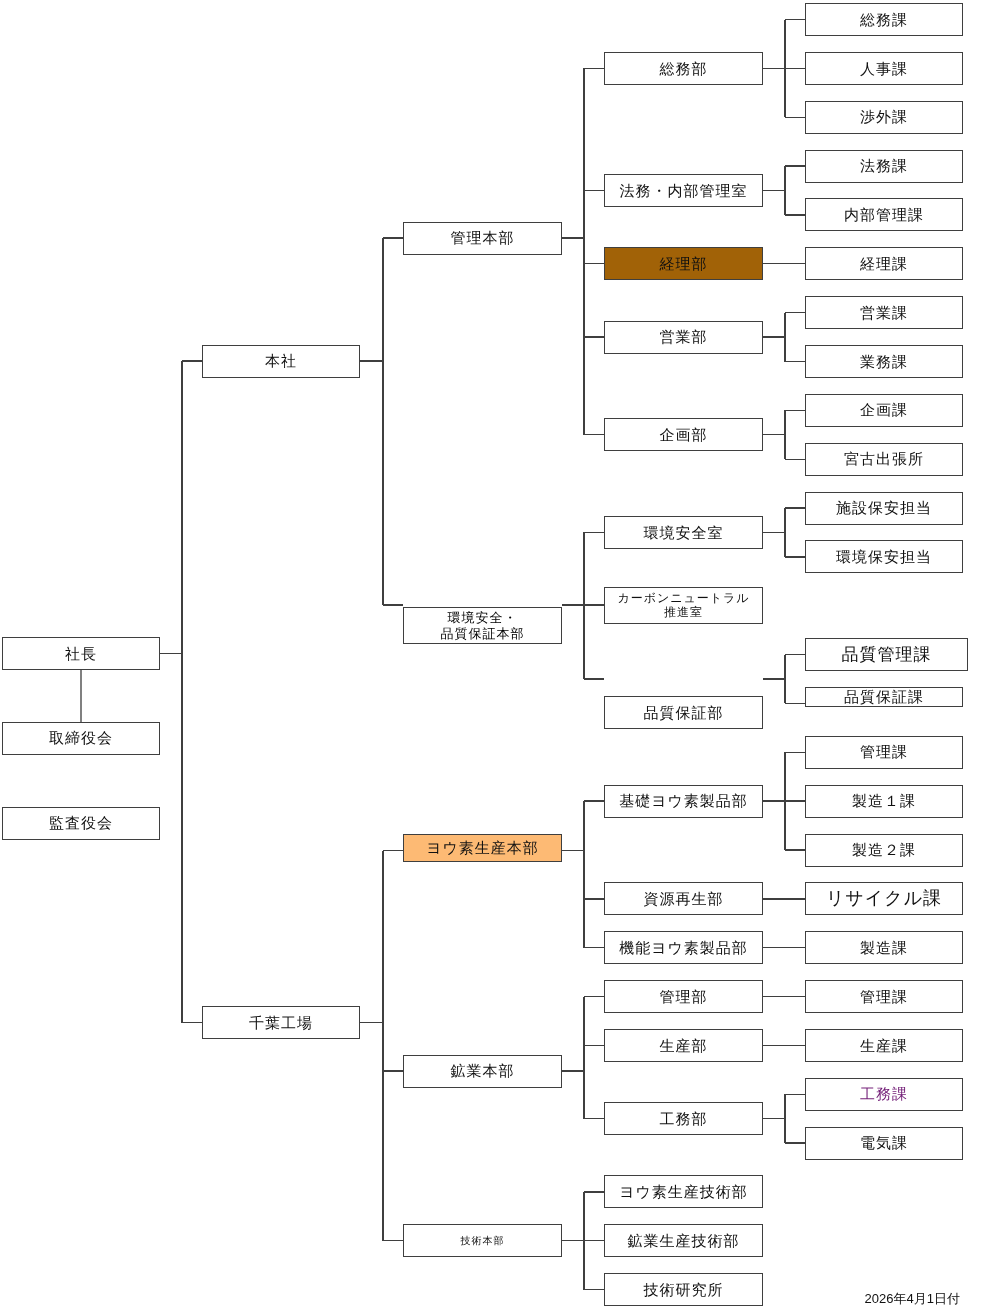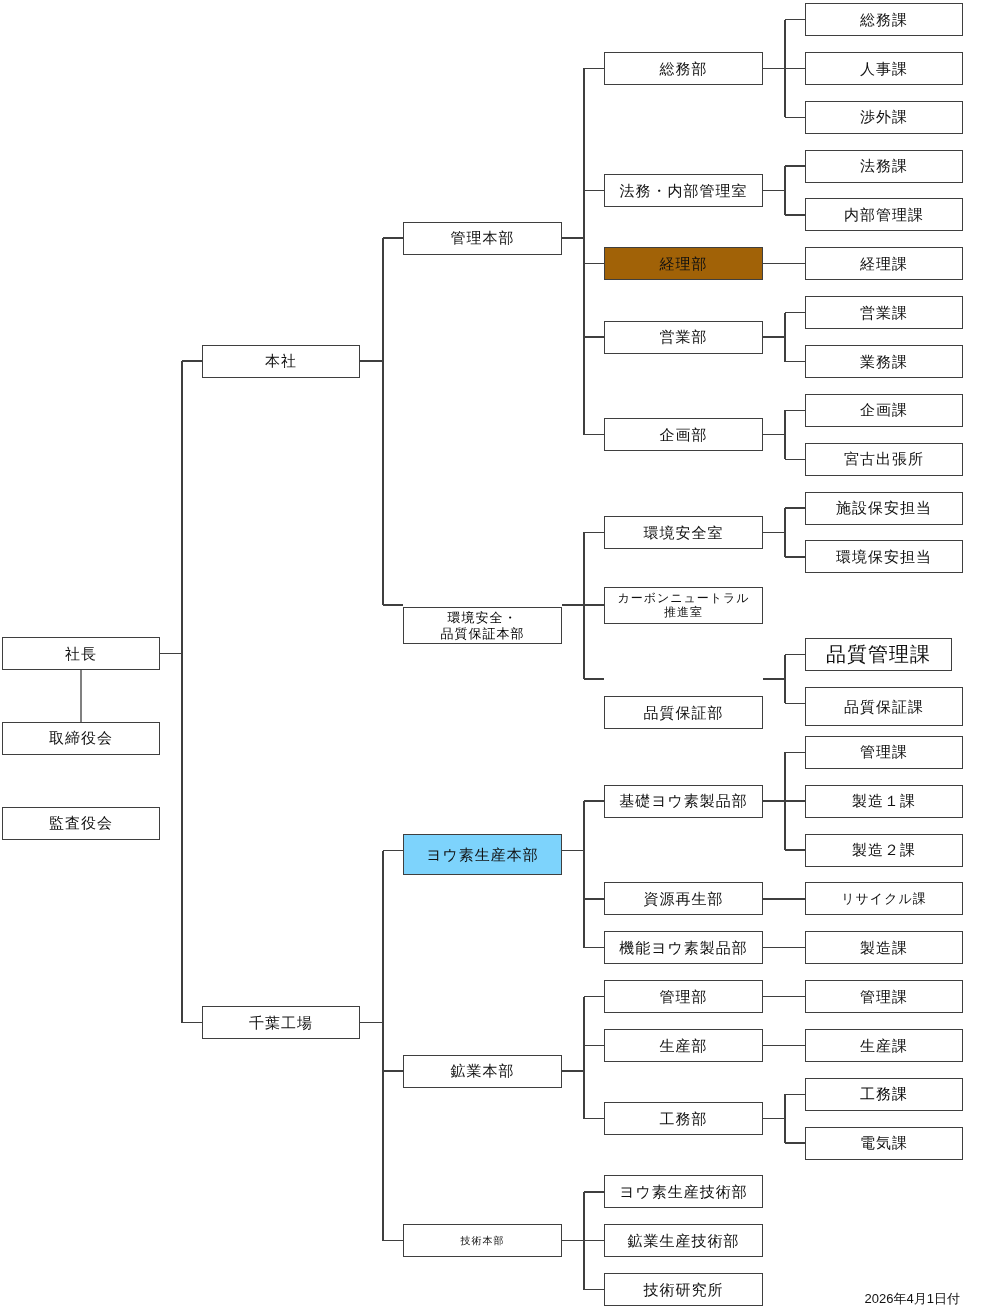--- a/index.html
+++ b/index.html
@@ -133,21 +133,21 @@
     </svg>
   <div id="date-label">2026年4月1日付</div>
 <div class="org-box" style="left: 2px; top: 637px; width: 158px; height: 33px; font-size: 15px; border-color: rgb(63, 63, 63); background: rgb(255, 255, 255); color: rgb(17, 17, 17);">社長</div>
     <div class="org-box" style="left: 2px; top: 721.5px; width: 158px; height: 33px; font-size: 15px; border-color: rgb(63, 63, 63); background: rgb(255, 255, 255); color: rgb(17, 17, 17);">取締役会</div>
     <div class="org-box" style="left: 2px; top: 806.5px; width: 158px; height: 33px; font-size: 15px; border-color: rgb(63, 63, 63); background: rgb(255, 255, 255); color: rgb(17, 17, 17);">監査役会</div>
     <div class="org-box" style="left: 202px; top: 344.5px; width: 158px; height: 33px; font-size: 15px; border-color: rgb(63, 63, 63); background: rgb(255, 255, 255); color: rgb(17, 17, 17);">本社</div>
     <div class="org-box" style="left: 202px; top: 1006px; width: 158px; height: 33px; font-size: 15px; border-color: rgb(63, 63, 63); background: rgb(255, 255, 255); color: rgb(17, 17, 17);">千葉工場</div>
     <div class="org-box" style="left: 403px; top: 221.5px; width: 159px; height: 33px; font-size: 15px; border-color: rgb(63, 63, 63); background: rgb(255, 255, 255); color: rgb(17, 17, 17);">管理本部</div>
     <div class="org-box" style="left: 403px; top: 607px; width: 159px; height: 37px; font-size: 13px; border-color: rgb(63, 63, 63); background: rgb(255, 255, 255); color: #000000;">環境安全・
 品質保証本部</div>
-    <div class="org-box" style="left: 403px; top: 834px; width: 159px; height: 41px; font-size: 15px; border-color: rgb(63, 63, 63); background: #7dd3fc; color: rgb(17, 17, 17);">ヨウ素生産本部</div>
+    <div class="org-box" style="left: 403px; top: 834px; width: 159px; height: 28px; font-size: 15px; border-color: rgb(63, 63, 63); background: #fdba74; color: rgb(17, 17, 17);">ヨウ素生産本部</div>
     <div class="org-box" style="left: 403px; top: 1054.5px; width: 159px; height: 33px; font-size: 15px; border-color: rgb(63, 63, 63); background: rgb(255, 255, 255); color: rgb(17, 17, 17);">鉱業本部</div>
     <div class="org-box" style="left: 403px; top: 1224.3px; width: 159px; height: 33px; font-size: 10px; border-color: rgb(63, 63, 63); background: rgb(255, 255, 255); color: rgb(17, 17, 17);">技術本部</div>
     <div class="org-box" style="left: 604px; top: 51.9px; width: 159px; height: 33px; font-size: 15px; border-color: rgb(63, 63, 63); background: rgb(255, 255, 255); color: rgb(17, 17, 17);">総務部</div>
     <div class="org-box" style="left: 604px; top: 174px; width: 159px; height: 33px; font-size: 15px; border-color: rgb(63, 63, 63); background: rgb(255, 255, 255); color: rgb(17, 17, 17);">法務・内部管理室</div>
     <div class="org-box" style="left: 604px; top: 247.3px; width: 159px; height: 33px; font-size: 15px; border-color: rgb(63, 63, 63); background: #a16207; color: rgb(17, 17, 17);">経理部</div>
     <div class="org-box" style="left: 604px; top: 320.5px; width: 159px; height: 33px; font-size: 15px; border-color: rgb(63, 63, 63); background: rgb(255, 255, 255); color: rgb(17, 17, 17);">営業部</div>
     <div class="org-box" style="left: 604px; top: 418.3px; width: 159px; height: 33px; font-size: 15px; border-color: rgb(63, 63, 63); background: rgb(255, 255, 255); color: rgb(17, 17, 17);">企画部</div>
     <div class="org-box" style="left: 604px; top: 515.9px; width: 159px; height: 33px; font-size: 15px; border-color: rgb(63, 63, 63); background: rgb(255, 255, 255); color: rgb(17, 17, 17);">環境安全室</div>
     <div class="org-box" style="left: 604px; top: 586.5px; width: 159px; height: 37px; font-size: 12px; border-color: rgb(63, 63, 63); background: rgb(255, 255, 255); color: rgb(17, 17, 17);">カーボンニュートラル
 推進室</div>
@@ -166,24 +166,24 @@
     <div class="org-box" style="left: 805px; top: 100.7px; width: 158px; height: 33px; font-size: 15px; border-color: rgb(63, 63, 63); background: rgb(255, 255, 255); color: rgb(17, 17, 17);">渉外課</div>
     <div class="org-box" style="left: 805px; top: 149.6px; width: 158px; height: 33px; font-size: 15px; border-color: rgb(63, 63, 63); background: rgb(255, 255, 255); color: rgb(17, 17, 17);">法務課</div>
     <div class="org-box" style="left: 805px; top: 198.4px; width: 158px; height: 33px; font-size: 15px; border-color: rgb(63, 63, 63); background: rgb(255, 255, 255); color: rgb(17, 17, 17);">内部管理課</div>
     <div class="org-box" style="left: 805px; top: 247.3px; width: 158px; height: 33px; font-size: 15px; border-color: rgb(63, 63, 63); background: rgb(255, 255, 255); color: rgb(17, 17, 17);">経理課</div>
     <div class="org-box" style="left: 805px; top: 296.1px; width: 158px; height: 33px; font-size: 15px; border-color: rgb(63, 63, 63); background: rgb(255, 255, 255); color: rgb(17, 17, 17); text-align: center;">営業課</div>
     <div class="org-box" style="left: 805px; top: 345px; width: 158px; height: 33px; font-size: 15px; border-color: rgb(63, 63, 63); background: rgb(255, 255, 255); color: rgb(17, 17, 17);">業務課</div>
     <div class="org-box" style="left: 805px; top: 393.8px; width: 158px; height: 33px; font-size: 15px; border-color: rgb(63, 63, 63); background: rgb(255, 255, 255); color: rgb(17, 17, 17);">企画課</div>
     <div class="org-box" style="left: 805px; top: 442.7px; width: 158px; height: 33px; font-size: 15px; border-color: rgb(63, 63, 63); background: rgb(255, 255, 255); color: rgb(17, 17, 17);">宮古出張所</div>
     <div class="org-box" style="left: 805px; top: 540.4px; width: 158px; height: 33px; font-size: 15px; border-color: rgb(63, 63, 63); background: rgb(255, 255, 255); color: rgb(17, 17, 17);">環境保安担当</div>
     <div class="org-box" style="left: 805px; top: 491.5px; width: 158px; height: 33px; font-size: 15px; border-color: rgb(63, 63, 63); background: rgb(255, 255, 255); color: rgb(17, 17, 17);">施設保安担当</div>
-    <div class="org-box" style="left: 805px; top: 638.1px; width: 147px; height: 33px; font-size: 20px; border-color: rgb(63, 63, 63); background: rgb(255, 255, 255); color: rgb(17, 17, 17);">品質管理課</div>
-    <div class="org-box" style="left: 805px; top: 686.9px; width: 158px; height: 39px; font-size: 15px; border-color: rgb(63, 63, 63); background: rgb(255, 255, 255); color: rgb(17, 17, 17);">品質保証課</div>
+    <div class="org-box" style="left: 805px; top: 638.1px; width: 163px; height: 33px; font-size: 17px; border-color: rgb(63, 63, 63); background: rgb(255, 255, 255); color: rgb(17, 17, 17);">品質管理課</div>
+    <div class="org-box" style="left: 805px; top: 686.9px; width: 158px; height: 20px; font-size: 15px; border-color: rgb(63, 63, 63); background: rgb(255, 255, 255); color: rgb(17, 17, 17);">品質保証課</div>
     <div class="org-box" style="left: 805px; top: 735.8px; width: 158px; height: 33px; font-size: 15px; border-color: rgb(63, 63, 63); background: rgb(255, 255, 255); color: rgb(17, 17, 17);">管理課</div>
     <div class="org-box" style="left: 805px; top: 784.6px; width: 158px; height: 33px; font-size: 15px; border-color: rgb(63, 63, 63); background: rgb(255, 255, 255); color: rgb(17, 17, 17);">製造１課</div>
     <div class="org-box" style="left: 805px; top: 833.5px; width: 158px; height: 33px; font-size: 15px; border-color: rgb(63, 63, 63); background: rgb(255, 255, 255); color: rgb(17, 17, 17);">製造２課</div>
-    <div class="org-box" style="left: 805px; top: 882.4px; width: 158px; height: 33px; font-size: 13px; border-color: rgb(63, 63, 63); background: rgb(255, 255, 255); color: rgb(17, 17, 17);">リサイクル課</div>
+    <div class="org-box" style="left: 805px; top: 882.4px; width: 158px; height: 33px; font-size: 18px; border-color: rgb(63, 63, 63); background: rgb(255, 255, 255); color: rgb(17, 17, 17);">リサイクル課</div>
     <div class="org-box" style="left: 805px; top: 931.2px; width: 158px; height: 33px; font-size: 15px; border-color: rgb(63, 63, 63); background: rgb(255, 255, 255); color: rgb(17, 17, 17);">製造課</div>
     <div class="org-box" style="left: 805px; top: 980.1px; width: 158px; height: 33px; font-size: 15px; border-color: rgb(63, 63, 63); background: rgb(255, 255, 255); color: rgb(17, 17, 17);">管理課</div>
     <div class="org-box" style="left: 805px; top: 1028.9px; width: 158px; height: 33px; font-size: 15px; border-color: rgb(63, 63, 63); background: rgb(255, 255, 255); color: rgb(17, 17, 17);">生産課</div>
-    <div class="org-box" style="left: 805px; top: 1077.8px; width: 158px; height: 33px; font-size: 15px; border-color: rgb(63, 63, 63); background: rgb(255, 255, 255); color: #000000;">工務課</div>
+    <div class="org-box" style="left: 805px; top: 1077.8px; width: 158px; height: 33px; font-size: 15px; border-color: rgb(63, 63, 63); background: rgb(255, 255, 255); color: #701a75;">工務課</div>
     <div class="org-box" style="left: 805px; top: 1126.6px; width: 158px; height: 33px; font-size: 15px; border-color: rgb(63, 63, 63); background: rgb(255, 255, 255); color: rgb(17, 17, 17);">電気課</div>
   </div>
 
 </body></html>

